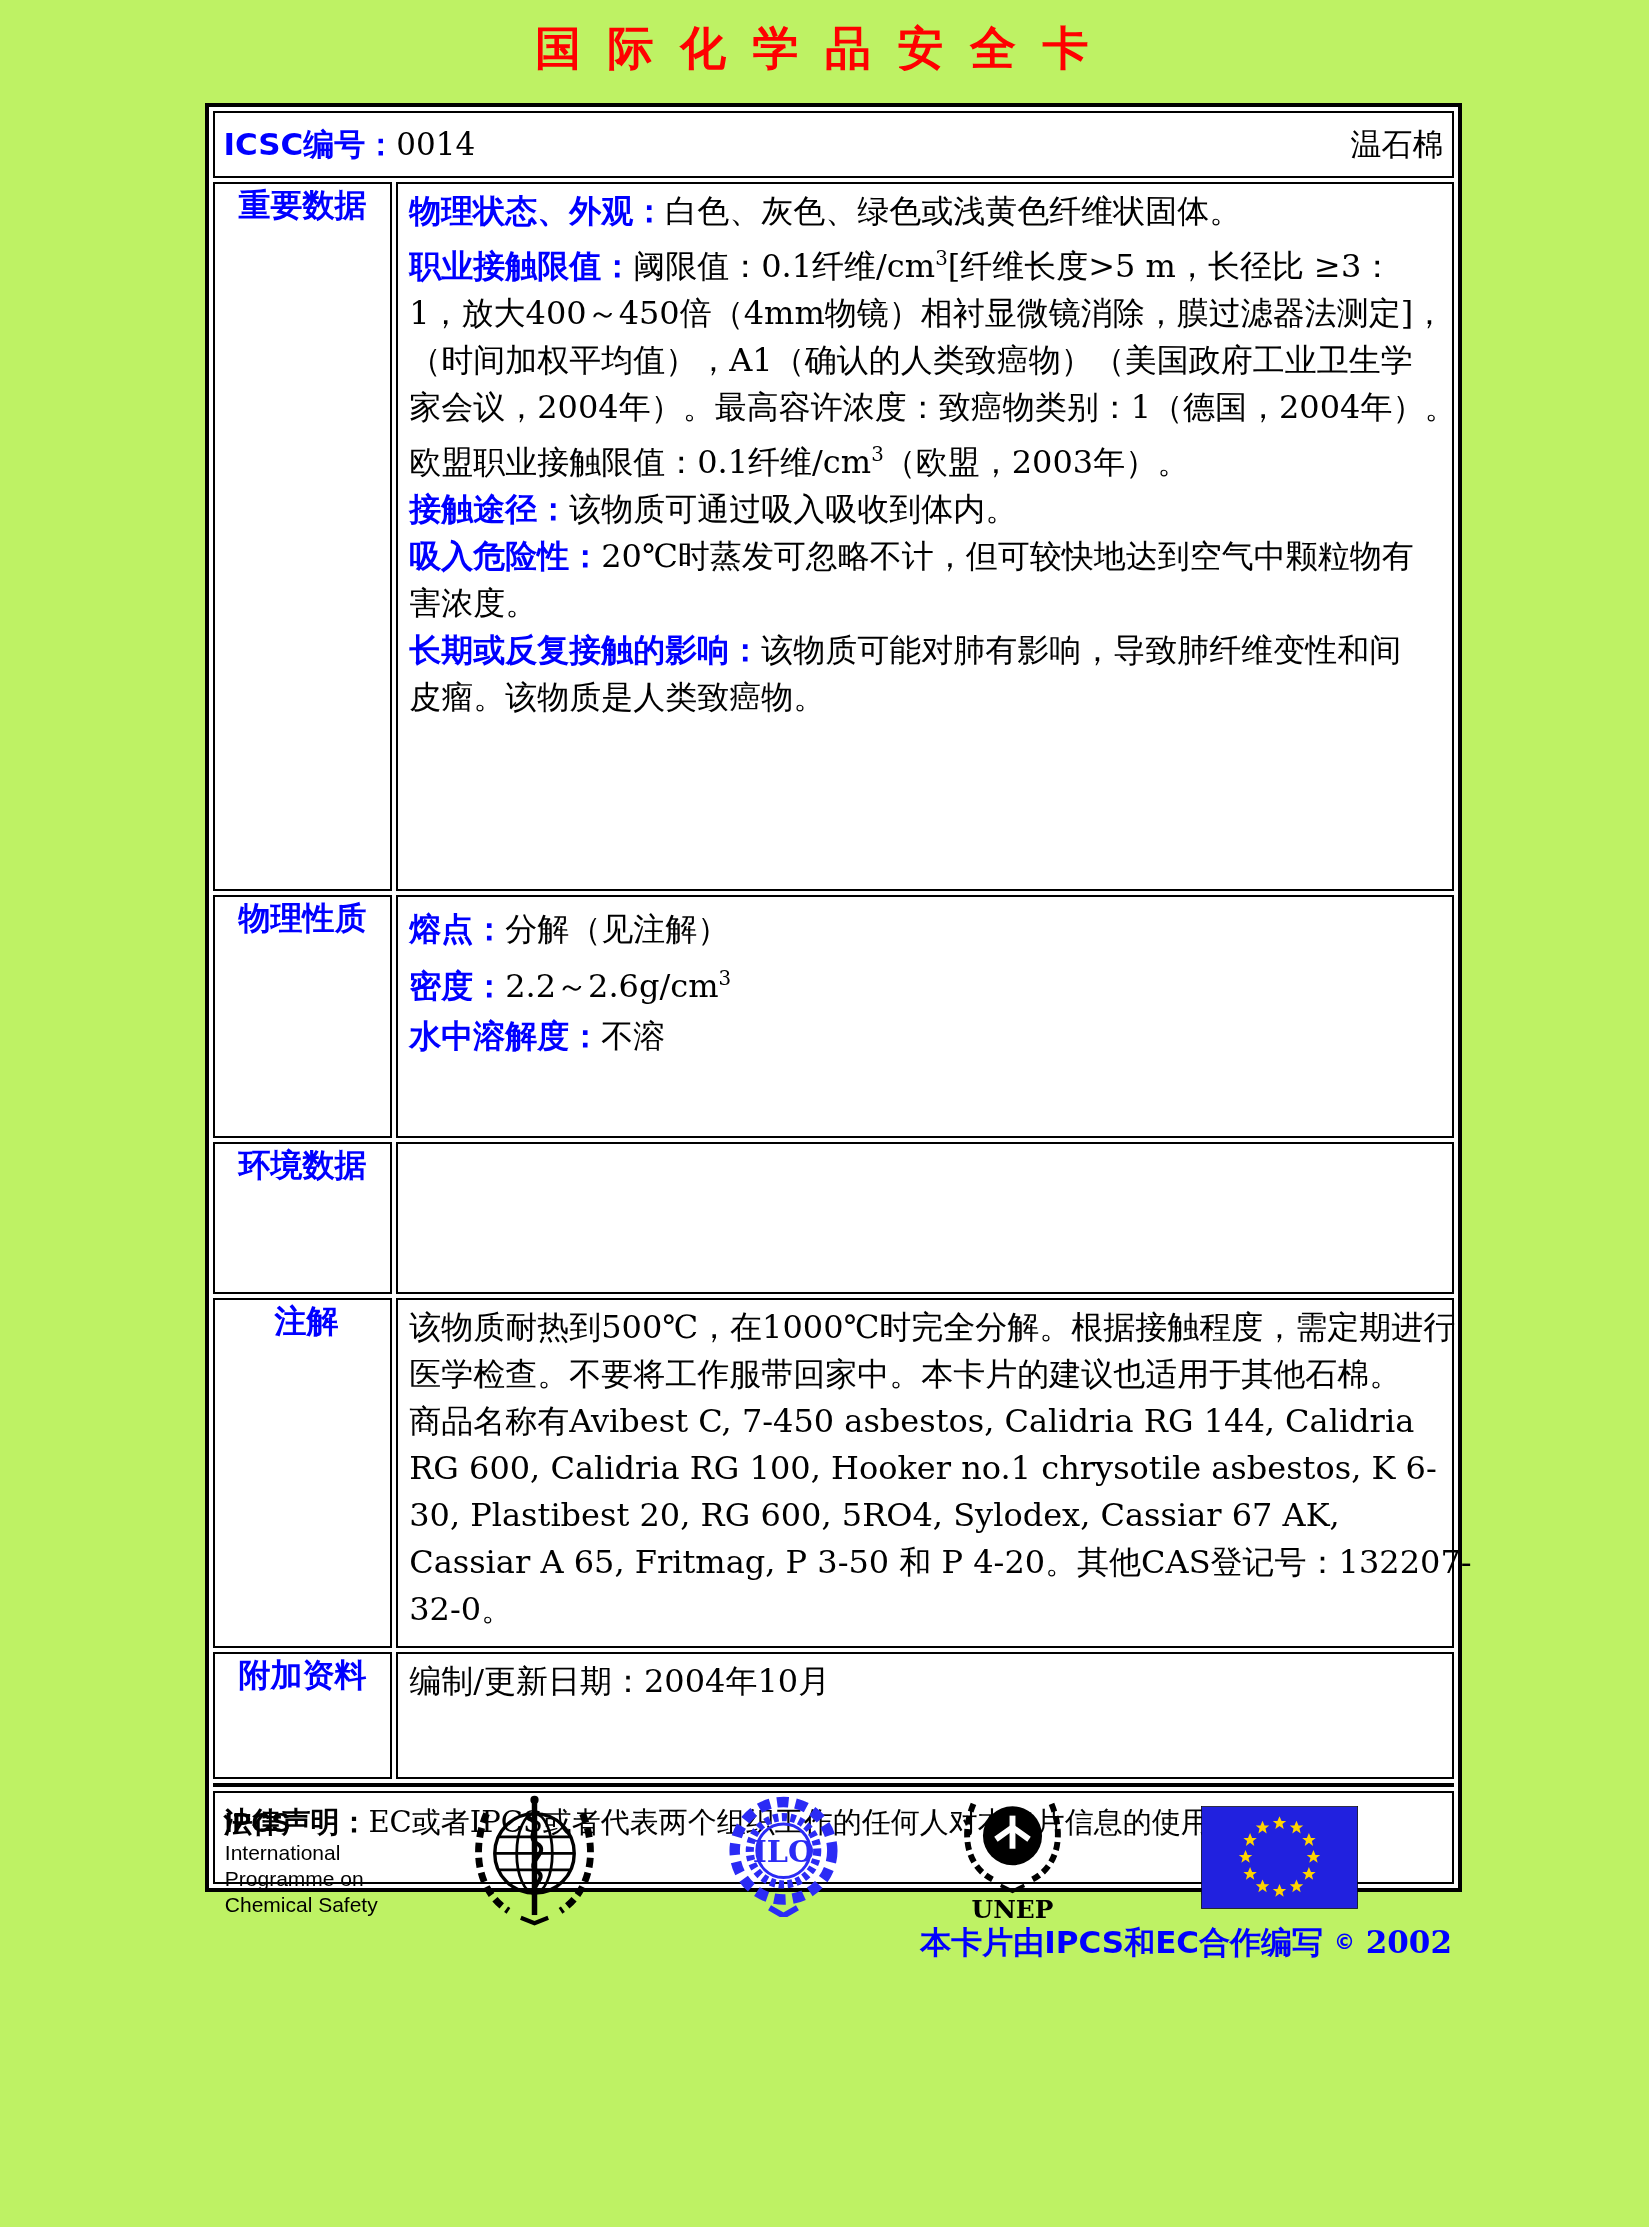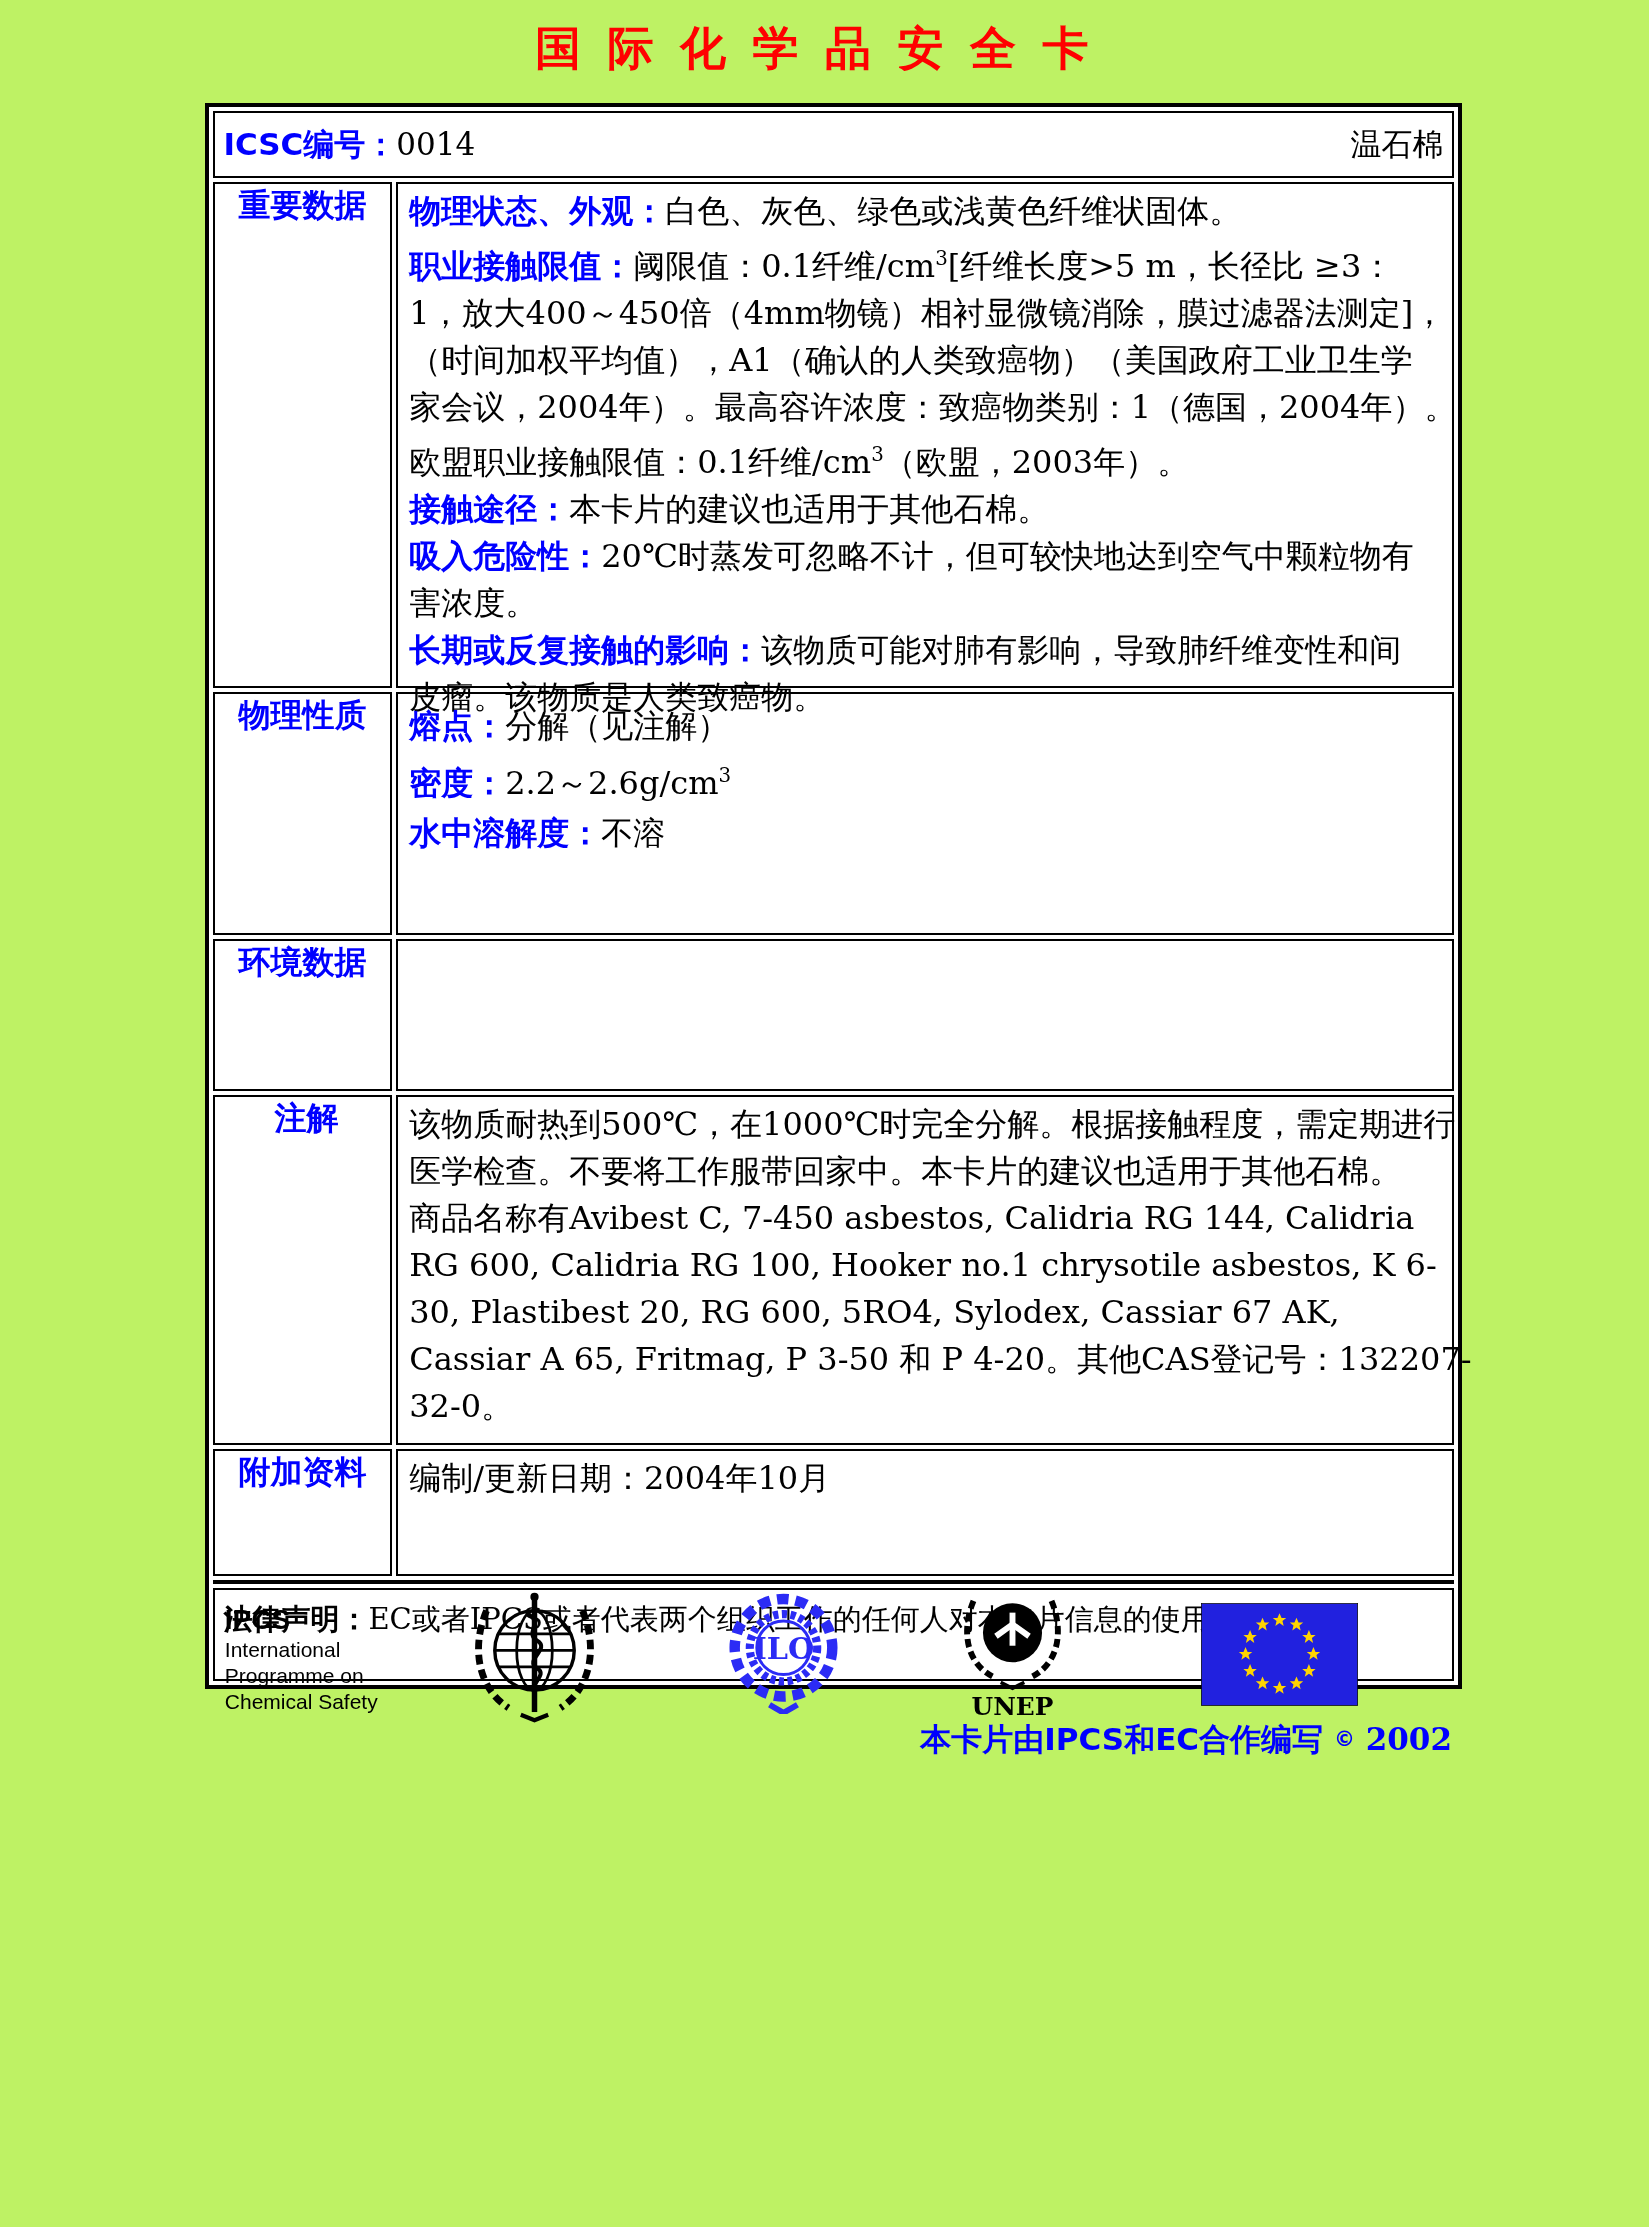--- a/index.html
+++ b/index.html
@@ -8,21 +8,21 @@
   .title{position:absolute;top:18px;left:0;width:100%;text-align:center;
          font-size:46px;font-weight:bold;color:#FF0000;letter-spacing:26.5px;
          font-family:"DejaVu Serif",serif;white-space:nowrap;}
   table.card{position:absolute;left:205px;top:103px;width:1257px;
              table-layout:fixed;border-collapse:separate;border-spacing:4.2px;
              border:4.2px solid #000;background:#fff;}
   table.card td{border:2.1px solid #000;vertical-align:top;padding:0;background:#fff;}
   col.c-label{width:179px;}
 
   .wrap{box-sizing:border-box;}
-  .h-header{height:63px;} .h-important{height:502px;} .h-physical{height:239px;}
+  .h-header{height:63px;} .h-important{height:705px;} .h-physical{height:239px;}
   .h-environment{height:148px;} .h-notes{height:346px;padding-left:8px;} .h-additional{height:123px;}
   .h-logos{height:186px;} .h-legal{height:89px;}
 
   .hdr{display:flex;justify-content:space-between;align-items:center;
        padding:0 8.4px;font-size:31px;}
   .hl{color:#0000FF;font-weight:bold;font-family:"DejaVu Sans",sans-serif;}
   .hdr-name{font-size:31px;margin-left:16px;}
 
   .labwrap{display:flex;align-items:center;justify-content:center;height:100%;
            color:#0000FF;font-weight:bold;font-size:32px;
@@ -76,21 +76,21 @@
             <div class="labwrap h-important">重要数据</div>
           </td>
       <td>
             <div class="wrap h-important content">
               <div class="tline"><span class="lbl">物理状态、外观：</span><span>白色、灰色、绿色或浅黄色纤维状固体。</span></div>
               <div class="tline"><span class="lbl">职业接触限值：</span><span>阈限值：0.1纤维/cm</span><sup>3</sup><span>[纤维长度&gt;5 m，长径比 ≥3：</span></div>
               <div class="tline"><span>1，放大400～450倍（4mm物镜）相衬显微镜消除，膜过滤器法测定]，</span></div>
               <div class="tline"><span>（时间加权平均值），A1（确认的人类致癌物）（美国政府工业卫生学</span></div>
               <div class="tline"><span>家会议，2004年）。最高容许浓度：致癌物类别：1（德国，2004年）。</span></div>
               <div class="tline"><span>欧盟职业接触限值：0.1纤维/cm</span><sup>3</sup><span>（欧盟，2003年）。</span></div>
-              <div class="tline"><span class="lbl">接触途径：</span><span>本卡片的建议也适用于其他石棉。</span></div>
+              <div class="tline"><span class="lbl">接触途径：</span><span>该物质可通过吸入吸收到体内。</span></div>
               <div class="tline"><span class="lbl">吸入危险性：</span><span>20℃时蒸发可忽略不计，但可较快地达到空气中颗粒物有</span></div>
               <div class="tline"><span>害浓度。</span></div>
               <div class="tline"><span class="lbl">长期或反复接触的影响：</span><span>该物质可能对肺有影响，导致肺纤维变性和间</span></div>
               <div class="tline"><span>皮瘤。该物质是人类致癌物。</span></div>
             </div>
           </td>
     </tr>
 
     <tr>
       <td>

